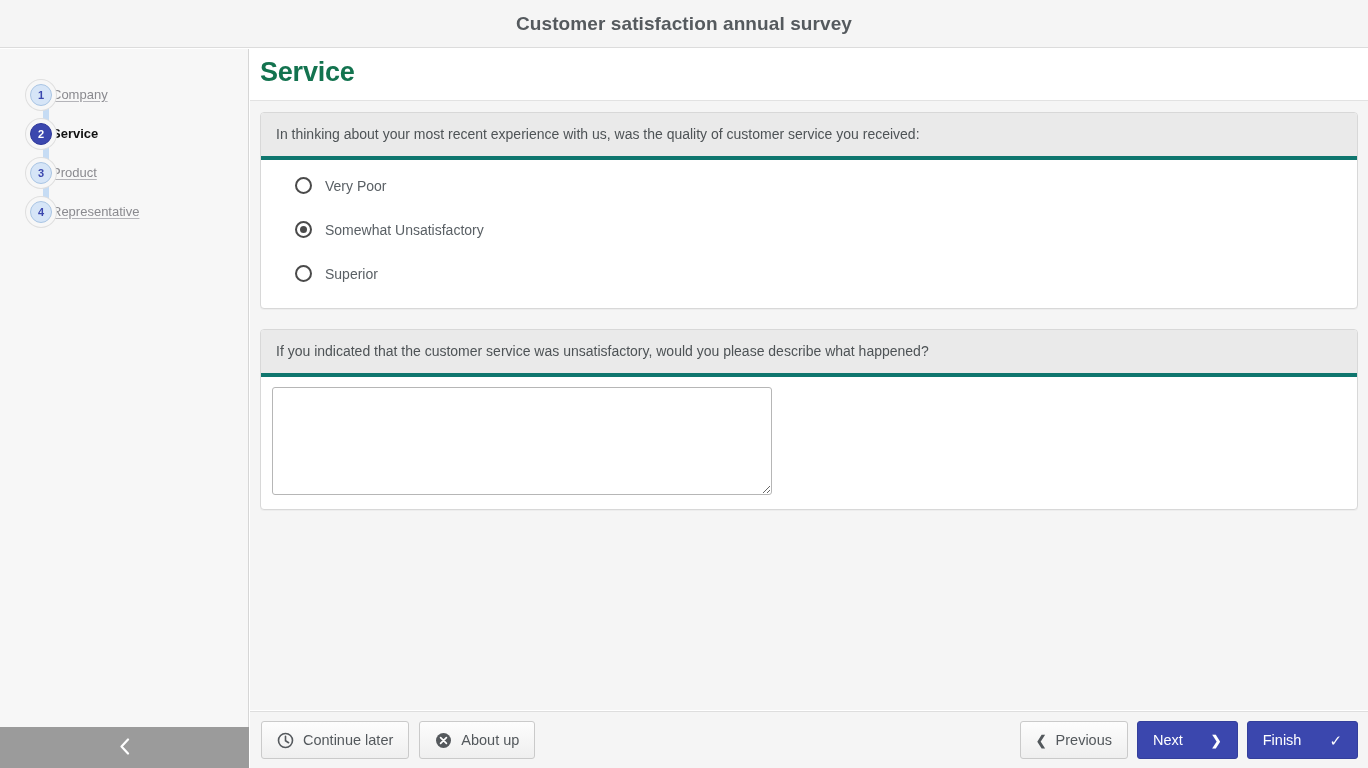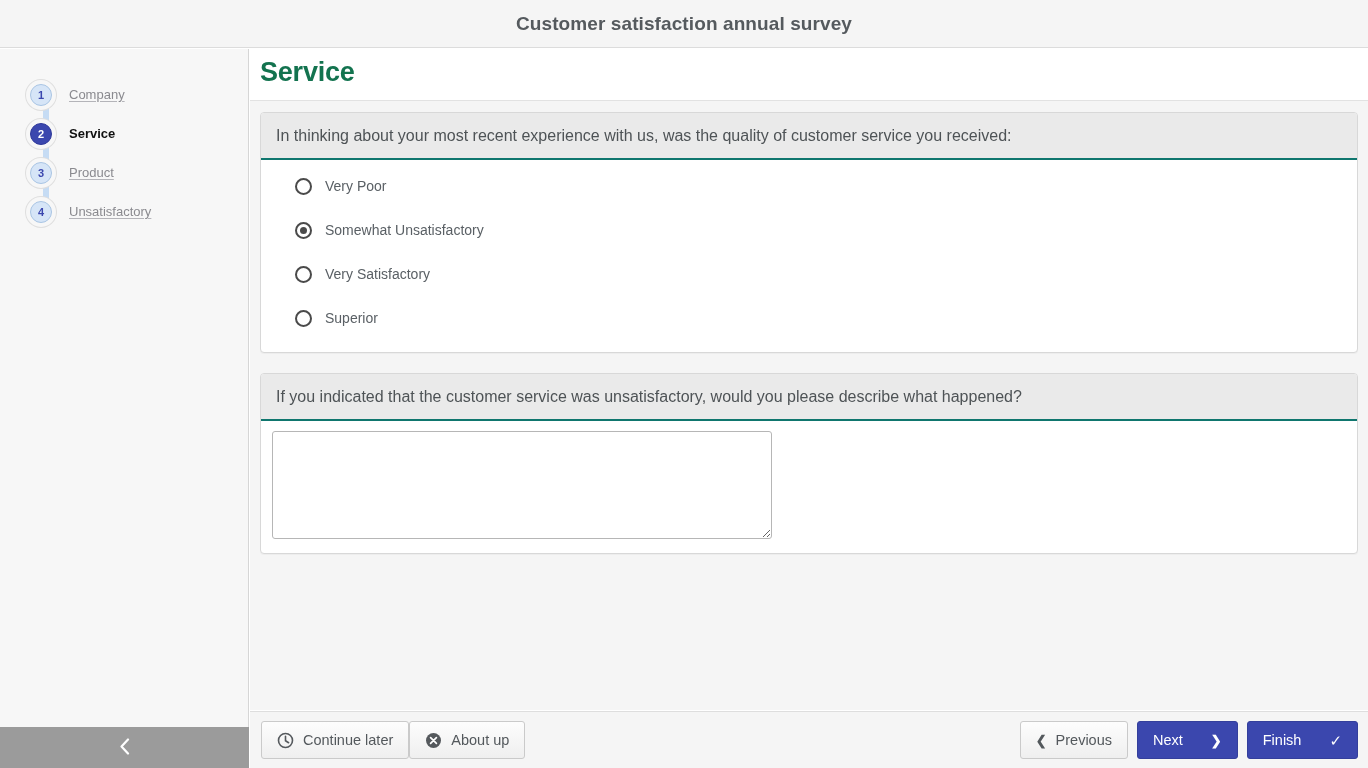--- a/index.html
+++ b/index.html
@@ -72,21 +72,20 @@
     font-weight: bold;
     color: #3b47ae;
     flex: 0 0 auto;
   }
   .step.active .step-bubble {
     background: #3b47ae;
     border-color: #2f399b;
     color: #ffffff;
   }
   .step-label {
-    margin-left: 17px;
     font-size: 13px;
     color: #8a8a8f;
     text-decoration: underline;
     text-decoration-color: #b4b4b9;
     text-underline-offset: 2px;
     cursor: pointer;
   }
   .step.active .step-label {
     color: #111111;
     font-weight: bold;
@@ -137,24 +136,24 @@
 
   .panel {
     background: #ffffff;
     border: 1px solid #d8d8d8;
     border-radius: 4px;
     margin-bottom: 20px;
     box-shadow: 0 1px 1px rgba(0,0,0,0.035);
   }
   .panel-head {
     background: #eaeaea;
-    border-bottom: 2px solid #0f766e;
+    border-bottom: 4px solid #0f766e;
     border-radius: 3px 3px 0 0;
     padding: 13px 16px 13px 15px;
-    font-size: 16px;
+    font-size: 14px;
     color: #4e5356;
     line-height: 1.2;
   }
   .panel-body { padding: 4px 0 12px 0; }
 
   
   .radio-row {
     display: flex;
     align-items: center;
     height: 44px;
@@ -203,21 +202,21 @@
   .footer {
     position: absolute;
     left: 0; top: 662px;
     width: 1118px; height: 57px;
     background: #f5f5f5;
     border-top: 1px solid #dedede;
     display: flex;
     align-items: center;
     padding: 0 10px 0 11px;
   }
-  .footer-left { display: flex; }
+  .footer-left { display: flex; gap: 10px; }
   .footer-right { margin-left: auto; display: flex; gap: 9px; }
 
   .btn {
     display: inline-flex;
     align-items: center;
     gap: 9px;
     height: 38px;
     padding: 0 15px;
     font-size: 14.5px;
     border-radius: 3px;
@@ -267,21 +266,21 @@
       <div class="step-label">Service</div>
     </div>
 
     <div class="step">
       <div class="step-bubble">3</div>
       <div class="step-label">Product</div>
     </div>
 
     <div class="step">
       <div class="step-bubble">4</div>
-      <div class="step-label">Unsatisfactory</div>
+      <div class="step-label">Representative</div>
     </div>
 
   </div>
 
   <div class="collapse-bar">
     <span class="collapse-chev">
       <svg width="11" height="17" viewBox="0 0 11 17" aria-hidden="true">
         <path d="M9 1.5 L2.5 8.5 L9 15.5" fill="none" stroke="#ffffff" stroke-width="2.2" stroke-linecap="round" stroke-linejoin="round"></path>
       </svg>
     </span>
@@ -302,24 +301,20 @@
           <span class="radio-mark"></span>
           <span class="radio-label">Very Poor</span>
         </div>
 
         <div class="radio-row selected">
           <span class="radio-mark"></span>
           <span class="radio-label">Somewhat Unsatisfactory</span>
         </div>
 
 
-        <div class="radio-row">
-          <span class="radio-mark"></span>
-          <span class="radio-label">Very Satisfactory</span>
-        </div>
 
         <div class="radio-row">
           <span class="radio-mark"></span>
           <span class="radio-label">Superior</span>
         </div>
 
       </div>
     </div>
 
     <div class="panel">

